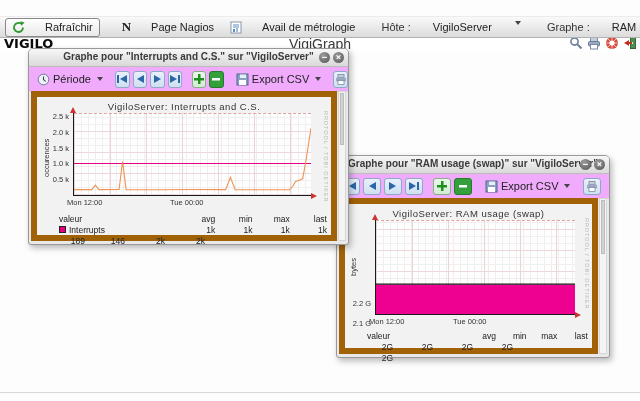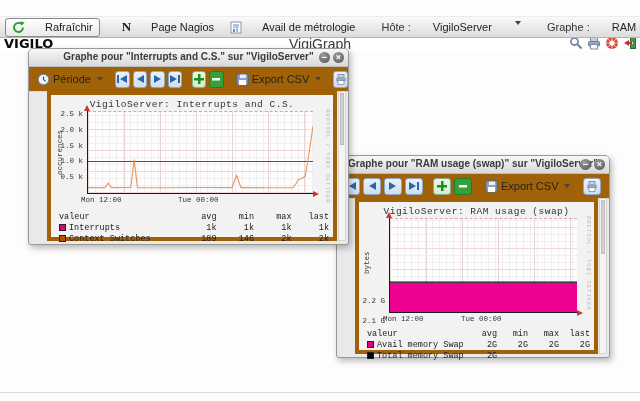--- a/index.html
+++ b/index.html
@@ -24,51 +24,51 @@
   .chev{display:inline-block;width:0;height:0;border-left:3.5px solid transparent;border-right:3.5px solid transparent;border-top:4px solid #444;margin-left:3px;}
 
   
   .win{position:absolute;background:#e9e9e9;border:1px solid #989898;border-radius:5px 5px 3px 3px;
        box-shadow:2px 3px 6px rgba(0,0,0,.28);box-sizing:border-box;}
   .wtitle{height:17px;line-height:16px;text-align:center;font-weight:bold;font-size:10px;color:#3b3b3b;
           background:linear-gradient(#f7f7f7,#d9d9d9);border-bottom:1px solid #bdbdbd;border-radius:4px 4px 0 0;position:relative;}
   .wbtns{position:absolute;right:4px;top:3px;display:flex;gap:3px;}
   .wbtn{width:11px;height:11px;border-radius:50%;background:radial-gradient(circle at 35% 30%,#9a9a9a,#565656);
         color:#fff;font-size:9px;line-height:10px;text-align:center;cursor:pointer;font-family:"DejaVu Sans Mono",monospace;}
-  .wtb{height:24px;display:flex;align-items:center;padding-left:5px;gap:3px;background:#a16207;border-bottom:1px solid #dadada;}
+  .wtb{height:24px;display:flex;align-items:center;padding-left:5px;gap:3px;background:#f0abfc;border-bottom:1px solid #dadada;}
   .witem{display:inline-flex;align-items:center;gap:3px;padding:1px 3px;border-radius:2px;cursor:pointer;white-space:nowrap;font-size:11px;color:#222;}
   .icbox{display:inline-flex;align-items:center;justify-content:center;width:16px;height:15px;border:1px solid #8fa8c6;
          border-radius:3px;background:linear-gradient(#e9f1fa,#cfdff1);cursor:pointer;}
   .icbox.green{border-color:#84b084;background:linear-gradient(#e9f7e9,#d2ecd2);}
   .icbox.solid{background:#34a03c;border-color:#267a2c;}
   .wsep{width:4px;}
 
   
-  .chart{position:absolute;left:18px;right:11px;bottom:3px;background:#f2f2f2;border:4px solid #a16207;
-         font-family:Liberation Mono, monospace;}
+  .chart{position:absolute;left:2px;right:11px;bottom:3px;background:#f2f2f2;border:6px solid #a16207;
+         font-family:Liberation Sans, sans-serif;}
   .ctitle{position:absolute;left:0;right:0;top:4px;text-align:center;font-size:9.5px;color:#333;letter-spacing:.5px;}
   .plot{position:absolute;background:#fffefe;border-left:1px solid #1a1a1a;border-bottom:1px solid #1a1a1a;
         background-image:
           repeating-linear-gradient(90deg,#e8d6d6 0 1px,transparent 1px 36px),
           repeating-linear-gradient(0deg,#ecd8d8 0 1px,transparent 1px 21px),
           repeating-linear-gradient(90deg,#efefef 0 1px,transparent 1px 7px),
           repeating-linear-gradient(0deg,#efefef 0 1px,transparent 1px 7px);}
   .plot::before{content:'';position:absolute;left:0;right:0;top:0;border-top:1px dashed #dfa2a2;}
   .plot svg{position:absolute;left:0;top:0;width:100%;height:100%;}
   .ax-up{position:absolute;left:-4px;top:-6px;width:0;height:0;border-left:3.5px solid transparent;border-right:3.5px solid transparent;border-bottom:6px solid #c33;}
   .ax-right{position:absolute;right:-6px;bottom:-4px;width:0;height:0;border-top:3.5px solid transparent;border-bottom:3.5px solid transparent;border-left:6px solid #c33;}
   .yticks{position:absolute;}
   .yticks div{position:absolute;right:3px;margin-top:-4px;font-size:7.5px;color:#333;white-space:nowrap;}
   .xticks{position:absolute;height:10px;}
   .xticks div{position:absolute;top:0;font-size:7.5px;color:#333;white-space:nowrap;}
   .ylab{position:absolute;font-size:7.5px;color:#333;transform:rotate(-90deg);transform-origin:left top;white-space:nowrap;}
   .wmark{position:absolute;right:2px;top:14px;font-size:5.5px;color:#b9b9b9;writing-mode:vertical-rl;letter-spacing:1px;}
   .legend{position:absolute;left:8px;right:4px;font-size:8.5px;color:#222;}
   .lrow{display:flex;align-items:center;height:11px;}
-  .lname{display:flex;align-items:center;gap:3px;}
+  .lname{display:flex;align-items:center;gap:3px;margin-left:14px;}
   .sq{width:7px;height:7px;border:1px solid #222;box-sizing:border-box;}
   .lval{text-align:right;}
   .vscroll{position:absolute;top:42px;right:2px;bottom:3px;width:8px;background:#f4f4f4;border:1px solid #d6d6d6;box-sizing:border-box;cursor:pointer;}
   .vscroll i{position:absolute;left:1px;right:1px;top:1px;height:34%;background:#d2d2d2;border:1px solid #bdbdbd;}
 
   .bottom-line{position:absolute;left:0;top:392px;width:640px;border-top:1px solid #d8d8d8;}
   svg{display:block;}
 </style>
 </head>
 <body>
@@ -231,34 +231,26 @@
       <div class="wmark">RRDTOOL / TOBI OETIKER</div>
       <div class="legend" style="top:126px;">
           <div class="lrow">
             <span class="lname" style="width: 128px;">valeur</span>
             <span class="lval" style="width: 40px;">avg</span>
             <span class="lval" style="width: 40px;">min</span>
             <span class="lval" style="width: 40px;">max</span>
             <span class="lval" style="width: 40px;">last</span>
           </div>
           <div class="lrow">
-            <span class="lname" style="width: 128px;">
-              <span class="sq" style="background: rgb(230, 0, 126);"></span>
-              <span class="">Avail memory Swap</span>
-            </span>
-            <span class="lval" style="width: 40px;">2G</span>
-            <span class="lval" style="width: 40px;">2G</span>
-            <span class="lval" style="width: 40px;">2G</span>
-            <span class="lval" style="width: 40px;">2G</span>
-          </div>
-          <div class="lrow">
-            <span class="lname" style="width: 128px;">
-              <span class="sq" style="background: rgb(0, 0, 0);"></span>
-              <span class="">Total memory Swap</span>
-            </span>
+            <span class="lval" style="width: 40px;">2G</span>
+            <span class="lval" style="width: 40px;">2G</span>
+            <span class="lval" style="width: 40px;">2G</span>
+            <span class="lval" style="width: 40px;">2G</span>
+          </div>
+          <div class="lrow">
             <span class="lval" style="width: 40px;">2G</span>
             <span class="lval" style="width: 40px;"></span>
             <span class="lval" style="width: 40px;"></span>
             <span class="lval" style="width: 40px;"></span>
           </div>
         </div>
     </div>
     <div class="vscroll">
         <i></i>
       </div>
@@ -371,24 +363,20 @@
             <span class="lname" style="width: 128px;">
               <span class="sq" style="background: rgb(230, 0, 126);"></span>
               <span class="">Interrupts</span>
             </span>
             <span class="lval" style="width: 40px;">1k</span>
             <span class="lval" style="width: 40px;">1k</span>
             <span class="lval" style="width: 40px;">1k</span>
             <span class="lval" style="width: 40px;">1k</span>
           </div>
           <div class="lrow">
-            <span class="lname" style="width: 128px;">
-              <span class="sq" style="background: rgb(192, 80, 0);"></span>
-              <span class="">Context Switches</span>
-            </span>
             <span class="lval" style="width: 40px;">189</span>
             <span class="lval" style="width: 40px;">146</span>
             <span class="lval" style="width: 40px;">2k</span>
             <span class="lval" style="width: 40px;">2k</span>
           </div>
         </div>
     </div>
     <div class="vscroll">
         <i></i>
       </div>

